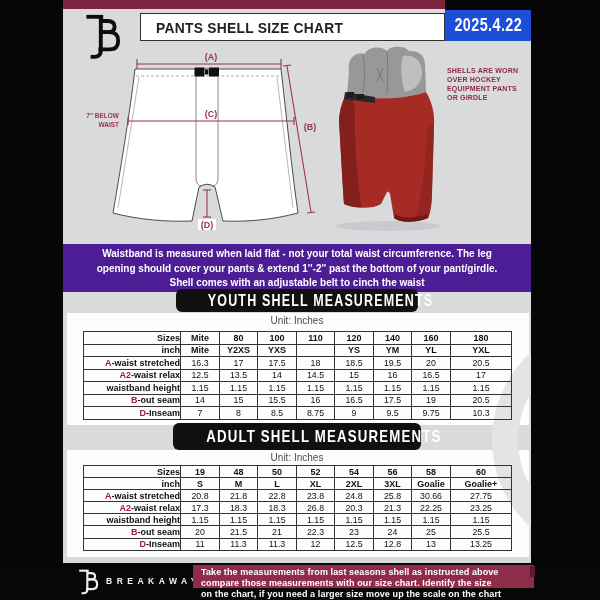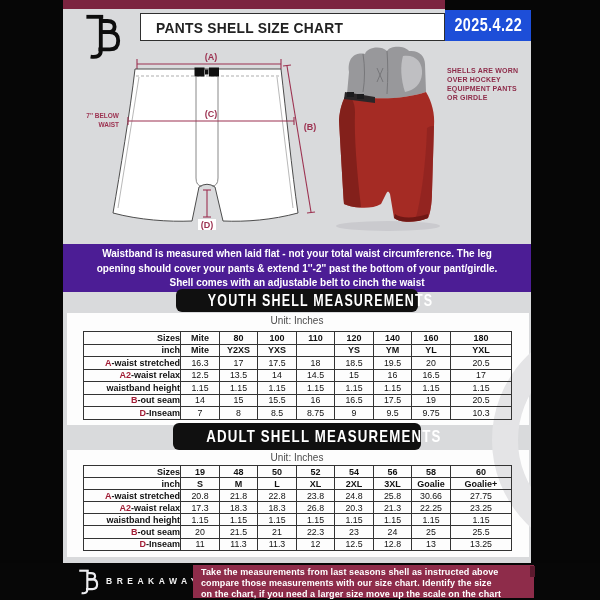--- a/index.html
+++ b/index.html
@@ -55,21 +55,21 @@
                       padding:0;overflow:hidden;white-space:nowrap;}
   .t-youth td{height:12.5px;}
   .t-adult td{height:12.1px;}
   table.size-table td.lbl{text-align:right;padding-left:13px;font-weight:bold;font-size:9px;}
   table.size-table td.hdr{font-weight:bold;font-size:9px;margin-left:6px;}
   table.size-table .pfx{color:#a11d35;font-weight:bold;}
 
   
   .footer{left:0;top:563px;width:600px;height:37px;background:#070707;}
   .brand{left:106px;top:576px;color:#f2f2f2;font-size:8.5px;font-weight:bold;letter-spacing:4.5px;white-space:nowrap;}
-  .footer-note{left:193px;top:2px;width:341px;height:33px;background:#8e2c4a;color:#fff;
+  .footer-note{left:193px;top:2px;width:341px;height:23px;background:#8e2c4a;color:#fff;
                font-size:9px;font-weight:bold;line-height:11px;padding:2px 18px 0 8px;letter-spacing:.1px;}
   .footer-nub{left:530px;top:3px;width:5px;height:11px;background:#5c1a2e;}
 </style>
 </head>
 <body>
 
 <div class="canvas">
 
   <div class="page">
 

